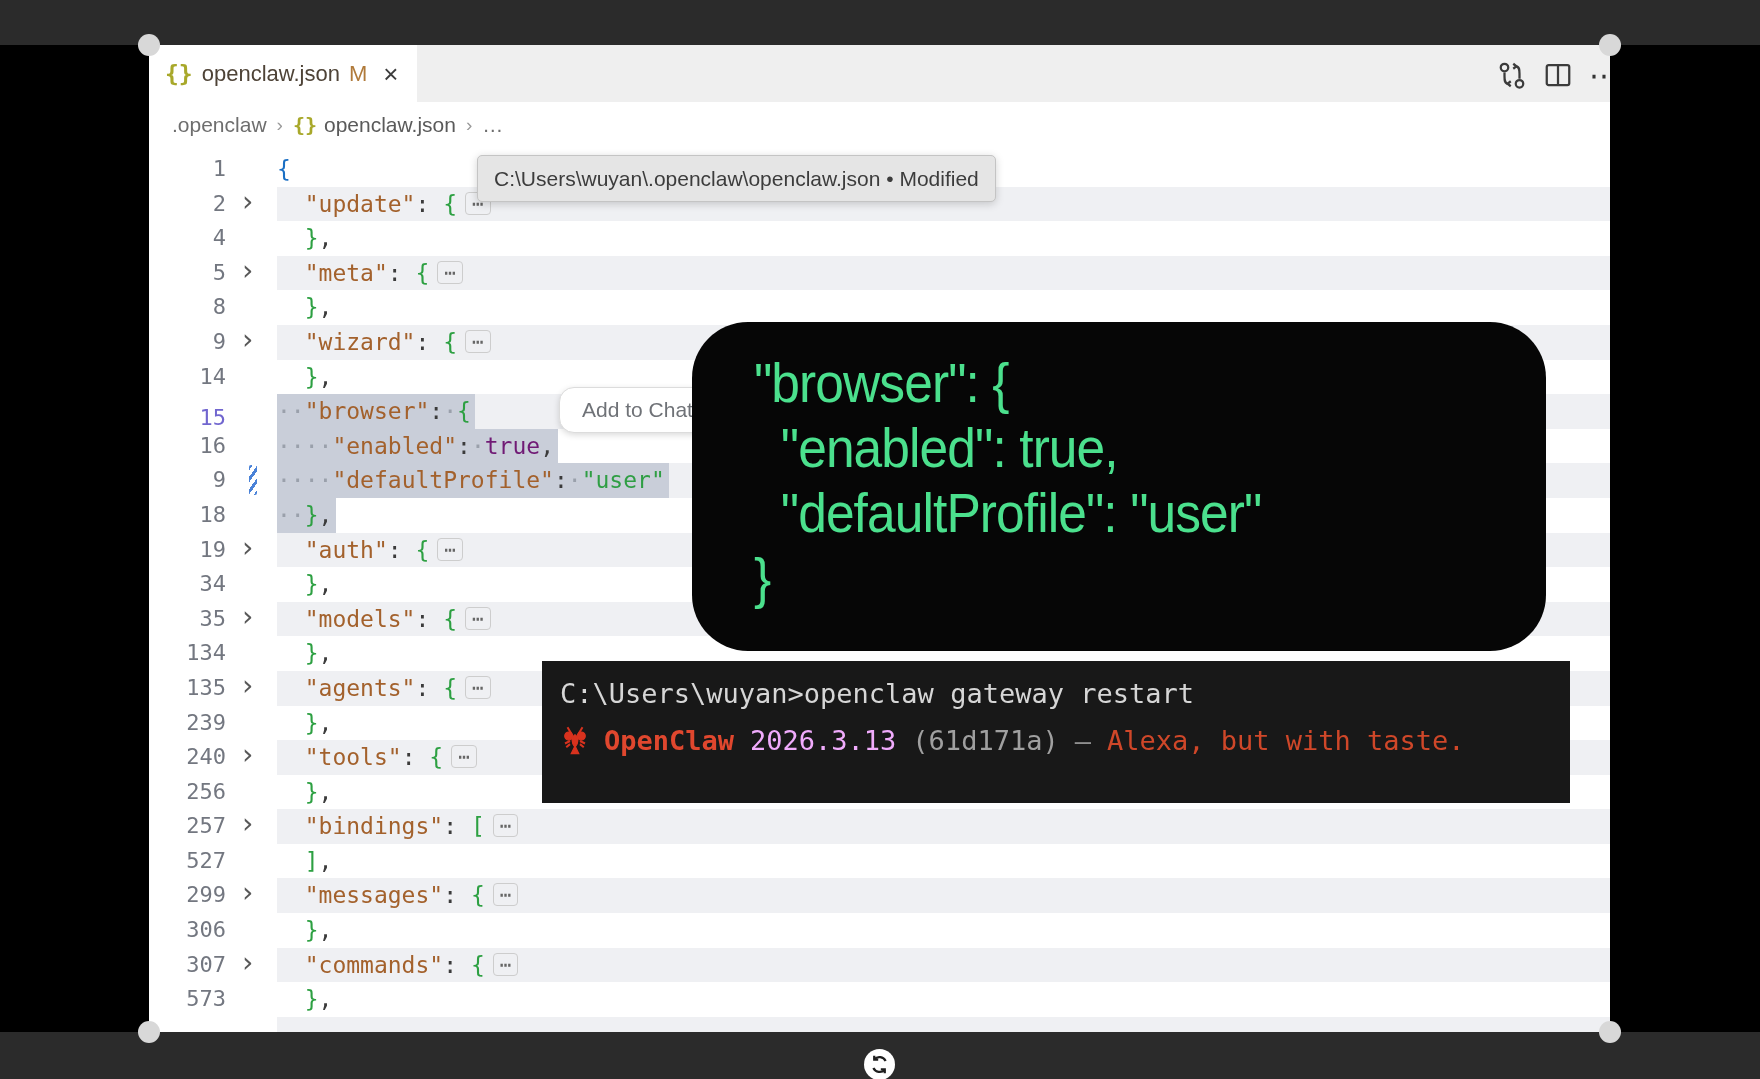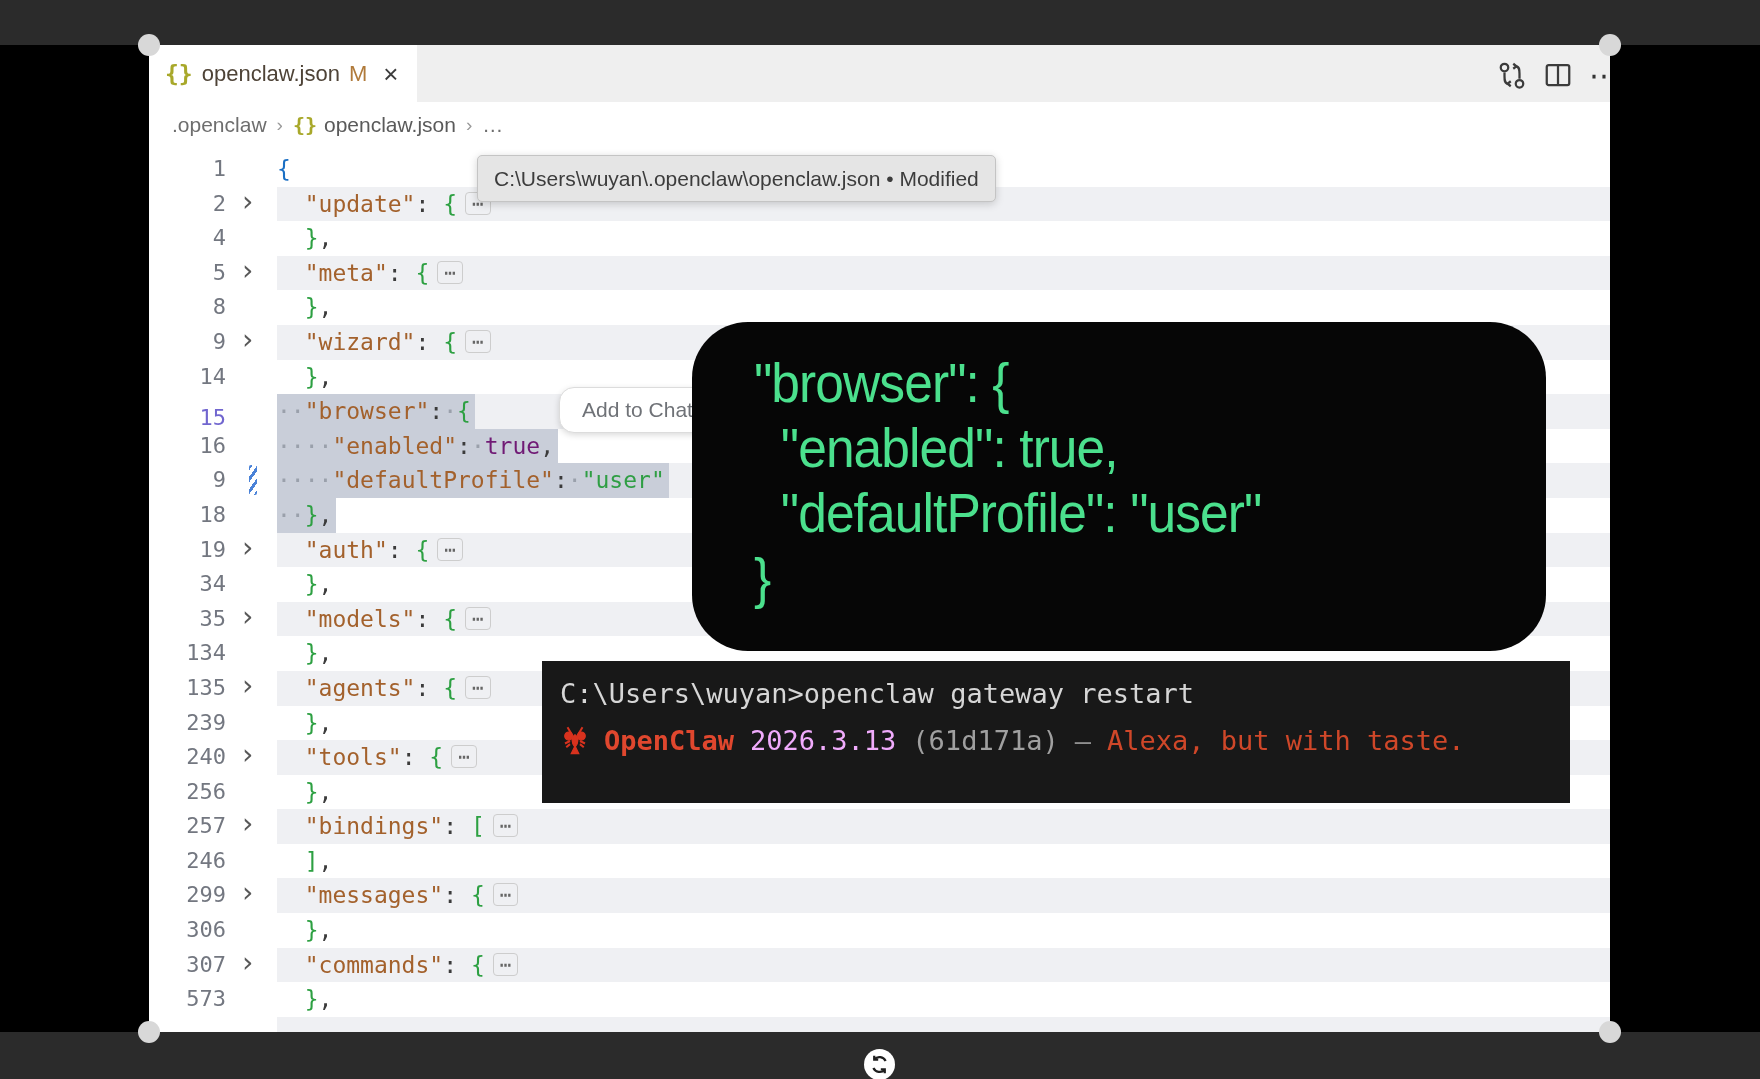--- a/index.html
+++ b/index.html
@@ -143,21 +143,21 @@
         <div class="row"><div class="gutter"><div class="num">18</div></div><div class="content"><span class="selbg"><span class="tk-w">··</span><span class="tk-bg">}</span><span class="tk-p">,</span></span></div></div>
         <div class="row odd"><div class="gutter"><div class="num">19</div><div class="chev">›</div></div><div class="content"><span class="tk-k">  "auth"</span><span class="tk-p">: </span><span class="tk-bg">{</span><span class="fold">⋯</span></div></div>
         <div class="row"><div class="gutter"><div class="num">34</div></div><div class="content"><span class="tk-bg">  }</span><span class="tk-p">,</span></div></div>
         <div class="row odd"><div class="gutter"><div class="num">35</div><div class="chev">›</div></div><div class="content"><span class="tk-k">  "models"</span><span class="tk-p">: </span><span class="tk-bg">{</span><span class="fold">⋯</span></div></div>
         <div class="row"><div class="gutter"><div class="num">134</div></div><div class="content"><span class="tk-bg">  }</span><span class="tk-p">,</span></div></div>
         <div class="row odd"><div class="gutter"><div class="num">135</div><div class="chev">›</div></div><div class="content"><span class="tk-k">  "agents"</span><span class="tk-p">: </span><span class="tk-bg">{</span><span class="fold">⋯</span></div></div>
         <div class="row"><div class="gutter"><div class="num">239</div></div><div class="content"><span class="tk-bg">  }</span><span class="tk-p">,</span></div></div>
         <div class="row odd"><div class="gutter"><div class="num">240</div><div class="chev">›</div></div><div class="content"><span class="tk-k">  "tools"</span><span class="tk-p">: </span><span class="tk-bg">{</span><span class="fold">⋯</span></div></div>
         <div class="row"><div class="gutter"><div class="num">256</div></div><div class="content"><span class="tk-bg">  }</span><span class="tk-p">,</span></div></div>
         <div class="row odd"><div class="gutter"><div class="num">257</div><div class="chev">›</div></div><div class="content"><span class="tk-k">  "bindings"</span><span class="tk-p">: </span><span class="tk-bg">[</span><span class="fold">⋯</span></div></div>
-        <div class="row"><div class="gutter"><div class="num">246</div></div><div class="content"><span class="tk-bg">  ]</span><span class="tk-p">,</span></div></div>
+        <div class="row"><div class="gutter"><div class="num">527</div></div><div class="content"><span class="tk-bg">  ]</span><span class="tk-p">,</span></div></div>
         <div class="row odd"><div class="gutter"><div class="num">299</div><div class="chev">›</div></div><div class="content"><span class="tk-k">  "messages"</span><span class="tk-p">: </span><span class="tk-bg">{</span><span class="fold">⋯</span></div></div>
         <div class="row"><div class="gutter"><div class="num">306</div></div><div class="content"><span class="tk-bg">  }</span><span class="tk-p">,</span></div></div>
         <div class="row odd"><div class="gutter"><div class="num">307</div><div class="chev">›</div></div><div class="content"><span class="tk-k">  "commands"</span><span class="tk-p">: </span><span class="tk-bg">{</span><span class="fold">⋯</span></div></div>
         <div class="row"><div class="gutter"><div class="num">573</div></div><div class="content"><span class="tk-bg">  }</span><span class="tk-p">,</span></div></div>
         <div class="row odd partial"><div class="gutter"><div class="num"></div></div><div class="content"></div></div>
       </div>
 
     <div class="tooltip">C:\Users\wuyan\.openclaw\openclaw.json • Modified</div>
 
     <div class="addchat">Add to Chat</div>

